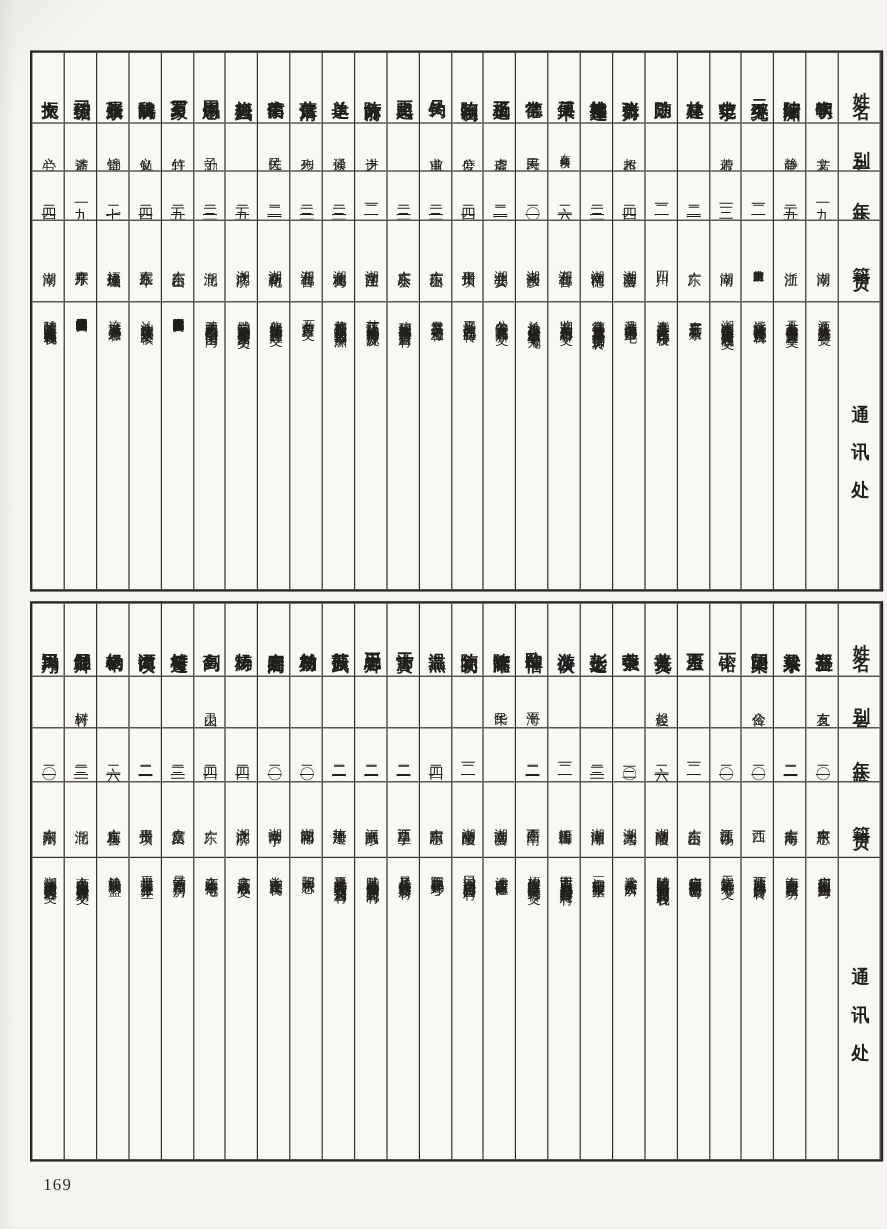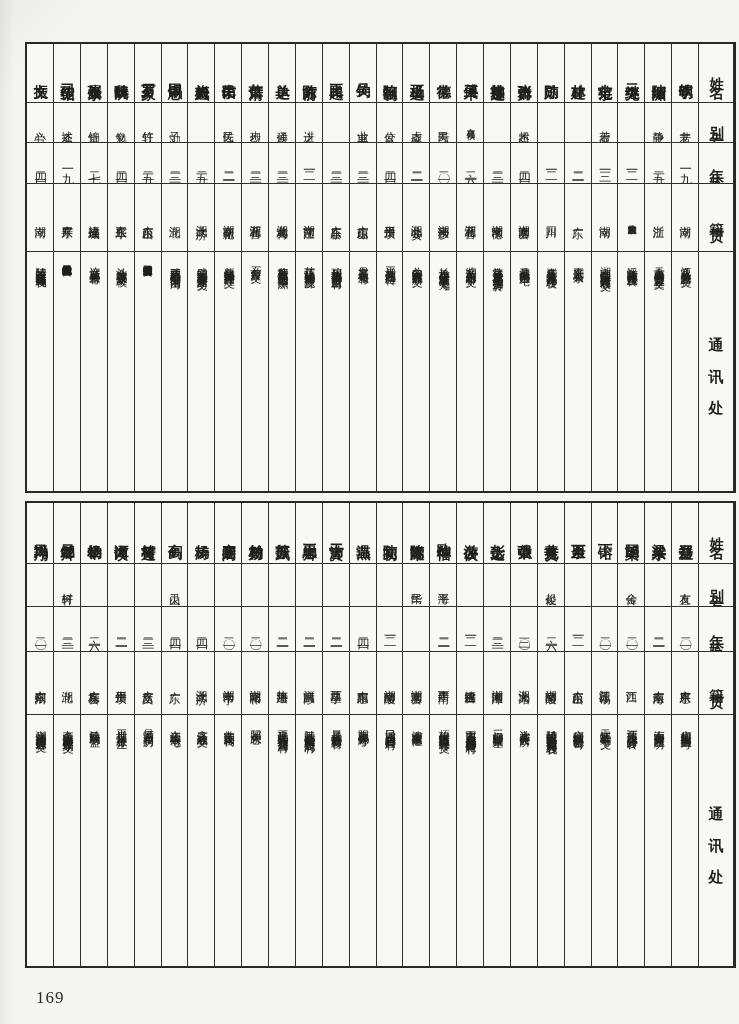--- a/index.html
+++ b/index.html
@@ -44,22 +44,22 @@
   .t1 .c-alias{height:39px;}
   .t1 .c-age{height:40px;}
   .t1 .c-native{height:67px;}
   .t2 .c-name{height:60px;}
   .t2 .c-alias{height:42px;}
   .t2 .c-age{height:44px;}
   .t2 .c-native{height:62px;}
   .hdr{font-weight:700;font-size:14.5px;letter-spacing:0.5em;}
   .hdr.c-address{letter-spacing:2.1em;justify-content:center;font-size:15px;}
   .page-number{
-    position:absolute;left:36px;bottom:16px;
-    font-size:17px;color:#2e2b26;letter-spacing:1px;
+    position:absolute;left:36px;bottom:27px;
+    font-size:14px;color:#2e2b26;letter-spacing:1px;
   }
 </style>
 </head>
 <body>
 
 <div class="page">
 
   <div class="dir-table t1">
     <div class="col header-col">
       <div class="cell c-name hdr">姓名</div>

